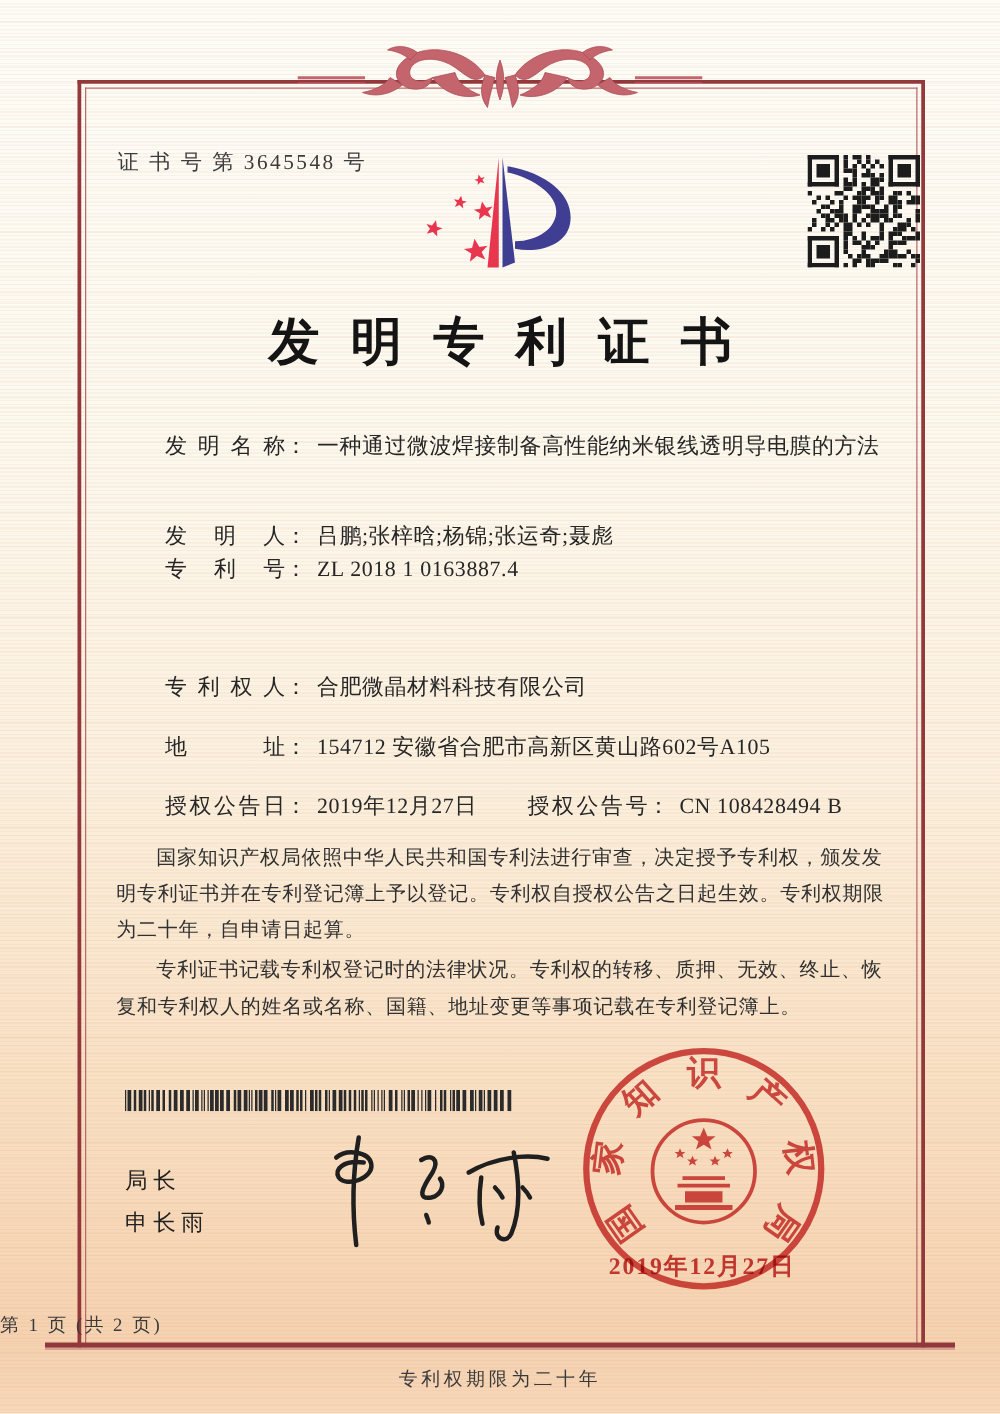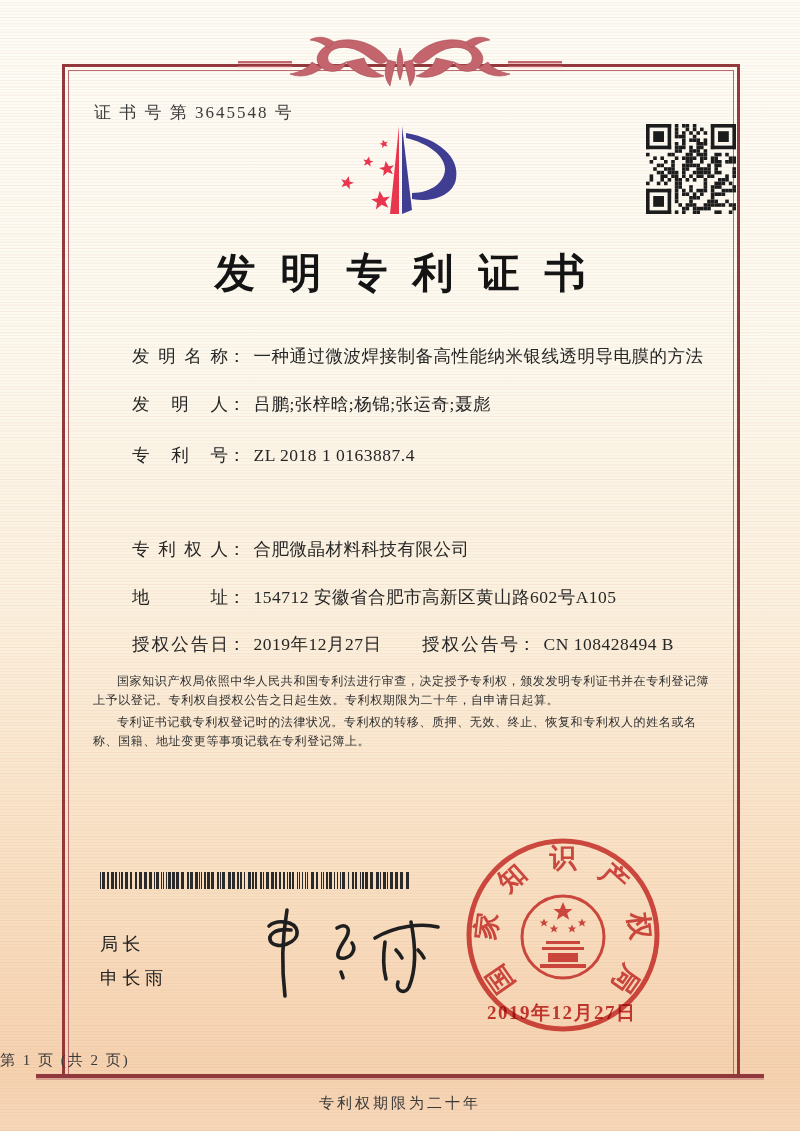--- a/index.html
+++ b/index.html
@@ -19,32 +19,32 @@
   }
   .frame{
     position:absolute; left:62px; top:64px; right:60px; bottom:53px; z-index:1;
     border:3px solid #93393b; border-bottom:none;
   }
   .frame::after{
     content:""; position:absolute; left:3px; right:3px; top:3px; bottom:0;
     border:1px solid #bb6a6d; border-bottom:none;
   }
   .abs{position:absolute; z-index:2;}
-  .certno{left:94px; top:101px; font-size:17px; color:#3c3c3c; letter-spacing:2px;}
+  .certno{left:94px; top:118px; font-size:17px; color:#3c3c3c; letter-spacing:2px;}
   .title{
     left:0; right:0; top:246px; text-align:center;
     font-size:41px; font-weight:bold; color:#141414;
     letter-spacing:25px; padding-left:25px;
   }
   .row{left:95px; width:620px; font-size:17.5px; color:#262626; white-space:nowrap;margin-left:37px;}
   .flabel{display:inline-block; width:96px; text-align:justify; text-align-last:justify; vertical-align:bottom;}
   .colon{margin-right:8px;}
   .fvalue{letter-spacing:0.5px;}
   .pair2{position:absolute; left:290px; top:0;}
-  .paras{left:93px; width:622px; top:672px; font-size:12px; line-height:19px; letter-spacing:0.6px; color:#303030;}
+  .paras{left:93px; width:622px; top:672px; font-size:16px; line-height:29px; letter-spacing:0.6px; color:#303030;}
   .paras p{margin:0; text-indent:2em;}
   .paras p + p{margin-top:3px;}
   .officer{left:100px; font-size:18px; color:#222;}
   .pageno{left:0; right:0; top:1051px; text-align:left; font-size:15px; color:#3a3a3a; letter-spacing:2px;}
   .bottom-rule{left:36px; right:36px; top:1074px; height:4px; background:#8f393c; box-shadow:0 2px 0 rgba(190,120,120,0.55);}
   .backnote{left:0; right:0; top:1094px; text-align:center; font-size:15px; color:#3a3a3a; letter-spacing:3px;}
   .sealwrap{left:460px; top:835px; width:206px; height:206px; mix-blend-mode:multiply; opacity:0.95;}
   .sealdate{left:487px; top:1000px; font-size:19px; color:#c84040; letter-spacing:1.5px; font-weight:bold; mix-blend-mode:multiply;}
   svg{display:block;}
 </style>
@@ -324,21 +324,21 @@
       <rect x="0" y="18" width="1" height="7" fill="#1c1c1c"></rect>
       <rect x="6" y="18" width="1" height="7" fill="#1c1c1c"></rect>
       <rect x="2" y="20" width="3" height="3" fill="#1c1c1c"></rect>
     </svg>
 
   <div class="abs title">发明专利证书</div>
 
   <div class="abs row" style="top:344px">
     <span class="flabel">发明名称</span><span class="colon">：</span><span class="fvalue">一种通过微波焊接制备高性能纳米银线透明导电膜的方法</span>
   </div>
-  <div class="abs row" style="top:392px">
+  <div class="abs row" style="top:416px">
     <span class="flabel">发明人</span><span class="colon">：</span><span class="fvalue">吕鹏;张梓晗;杨锦;张运奇;聂彪</span>
   </div>
   <div class="abs row" style="top:443px">
     <span class="flabel">专利号</span><span class="colon">：</span><span class="fvalue">ZL 2018 1 0163887.4</span>
   </div>
   <div class="abs row" style="top:537px">
     <span class="flabel">专利权人</span><span class="colon">：</span><span class="fvalue">合肥微晶材料科技有限公司</span>
   </div>
   <div class="abs row" style="top:585px">
     <span class="flabel">地址</span><span class="colon">：</span><span class="fvalue">154712 安徽省合肥市高新区黄山路602号A105</span>

